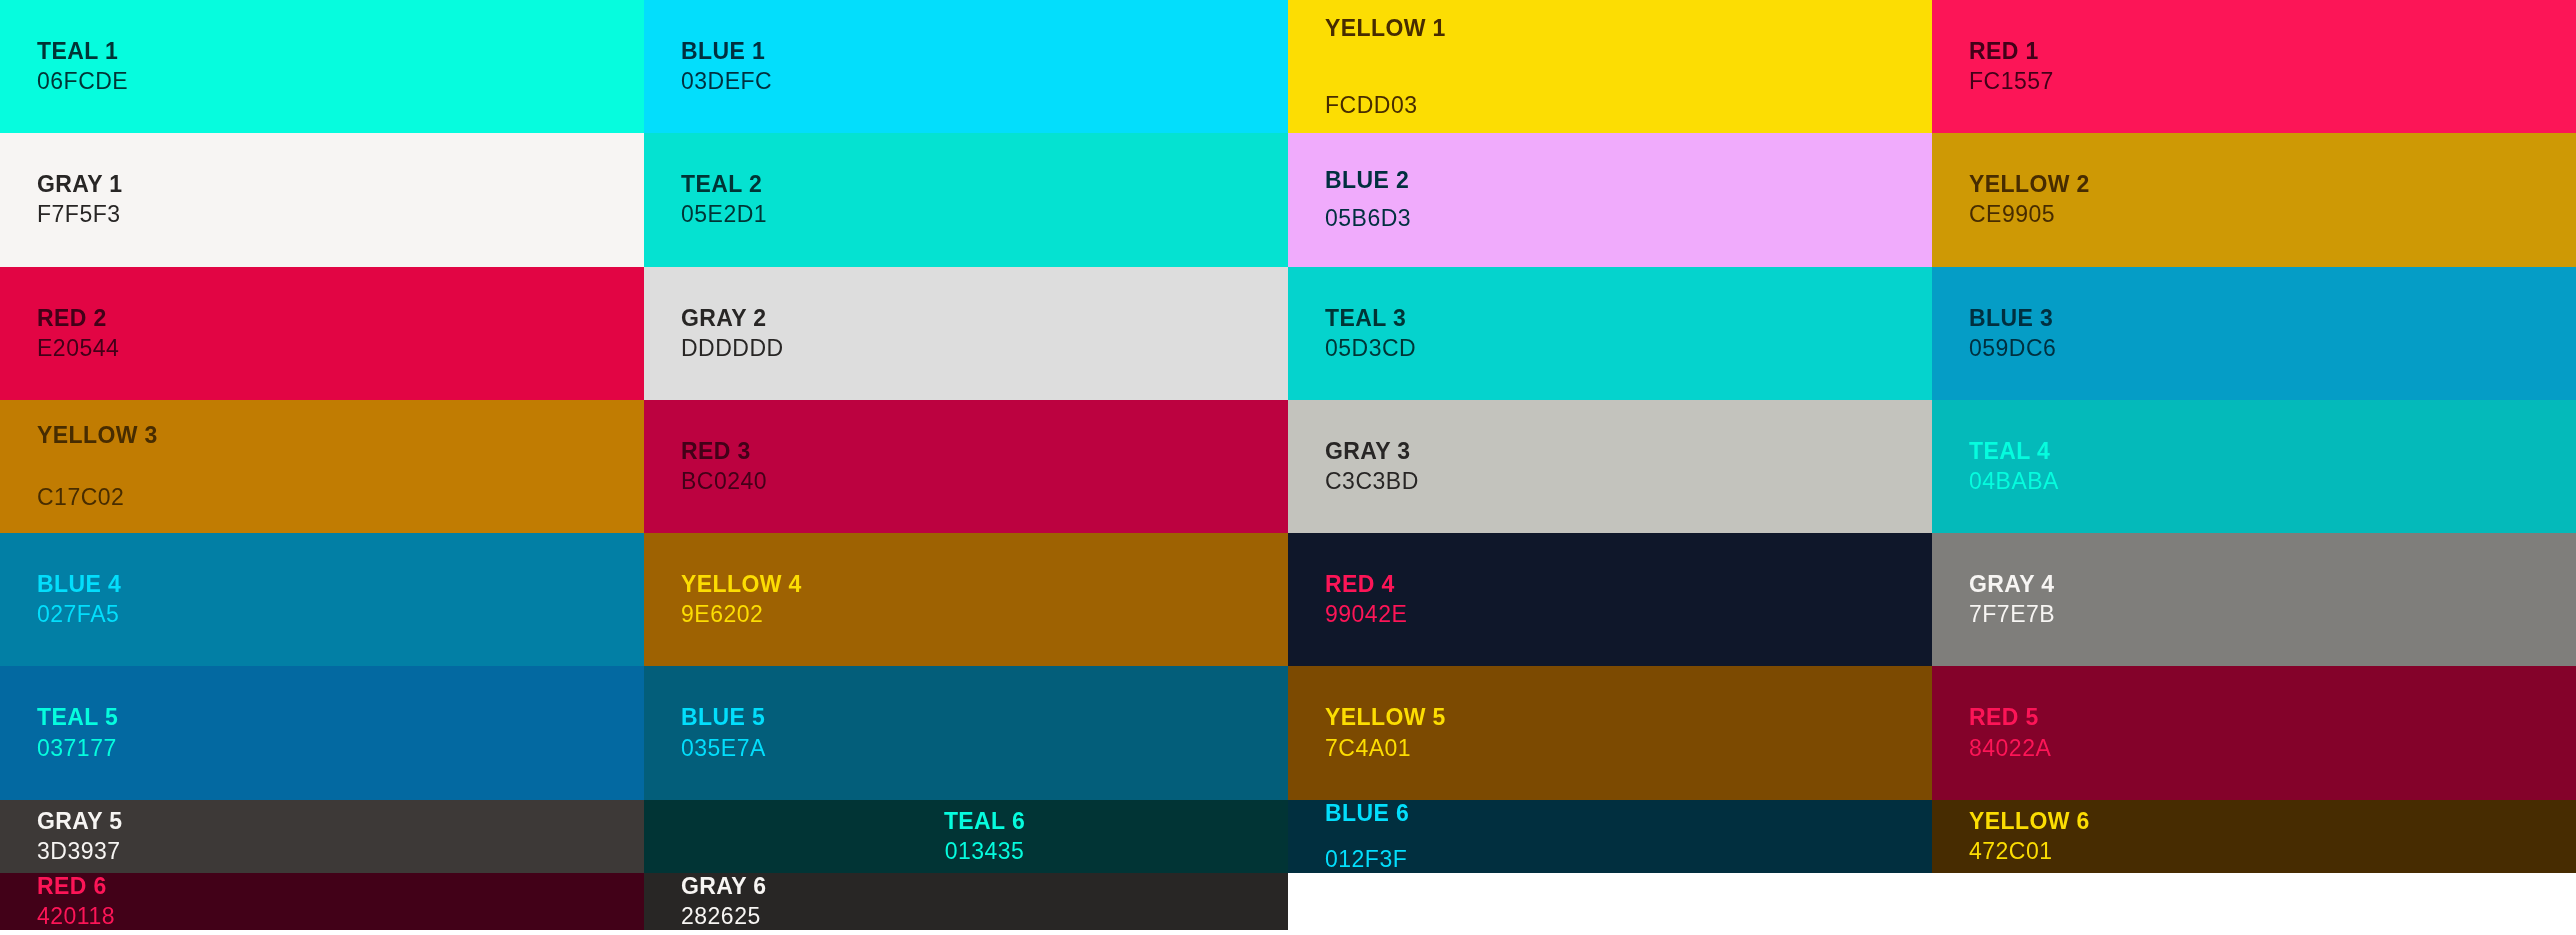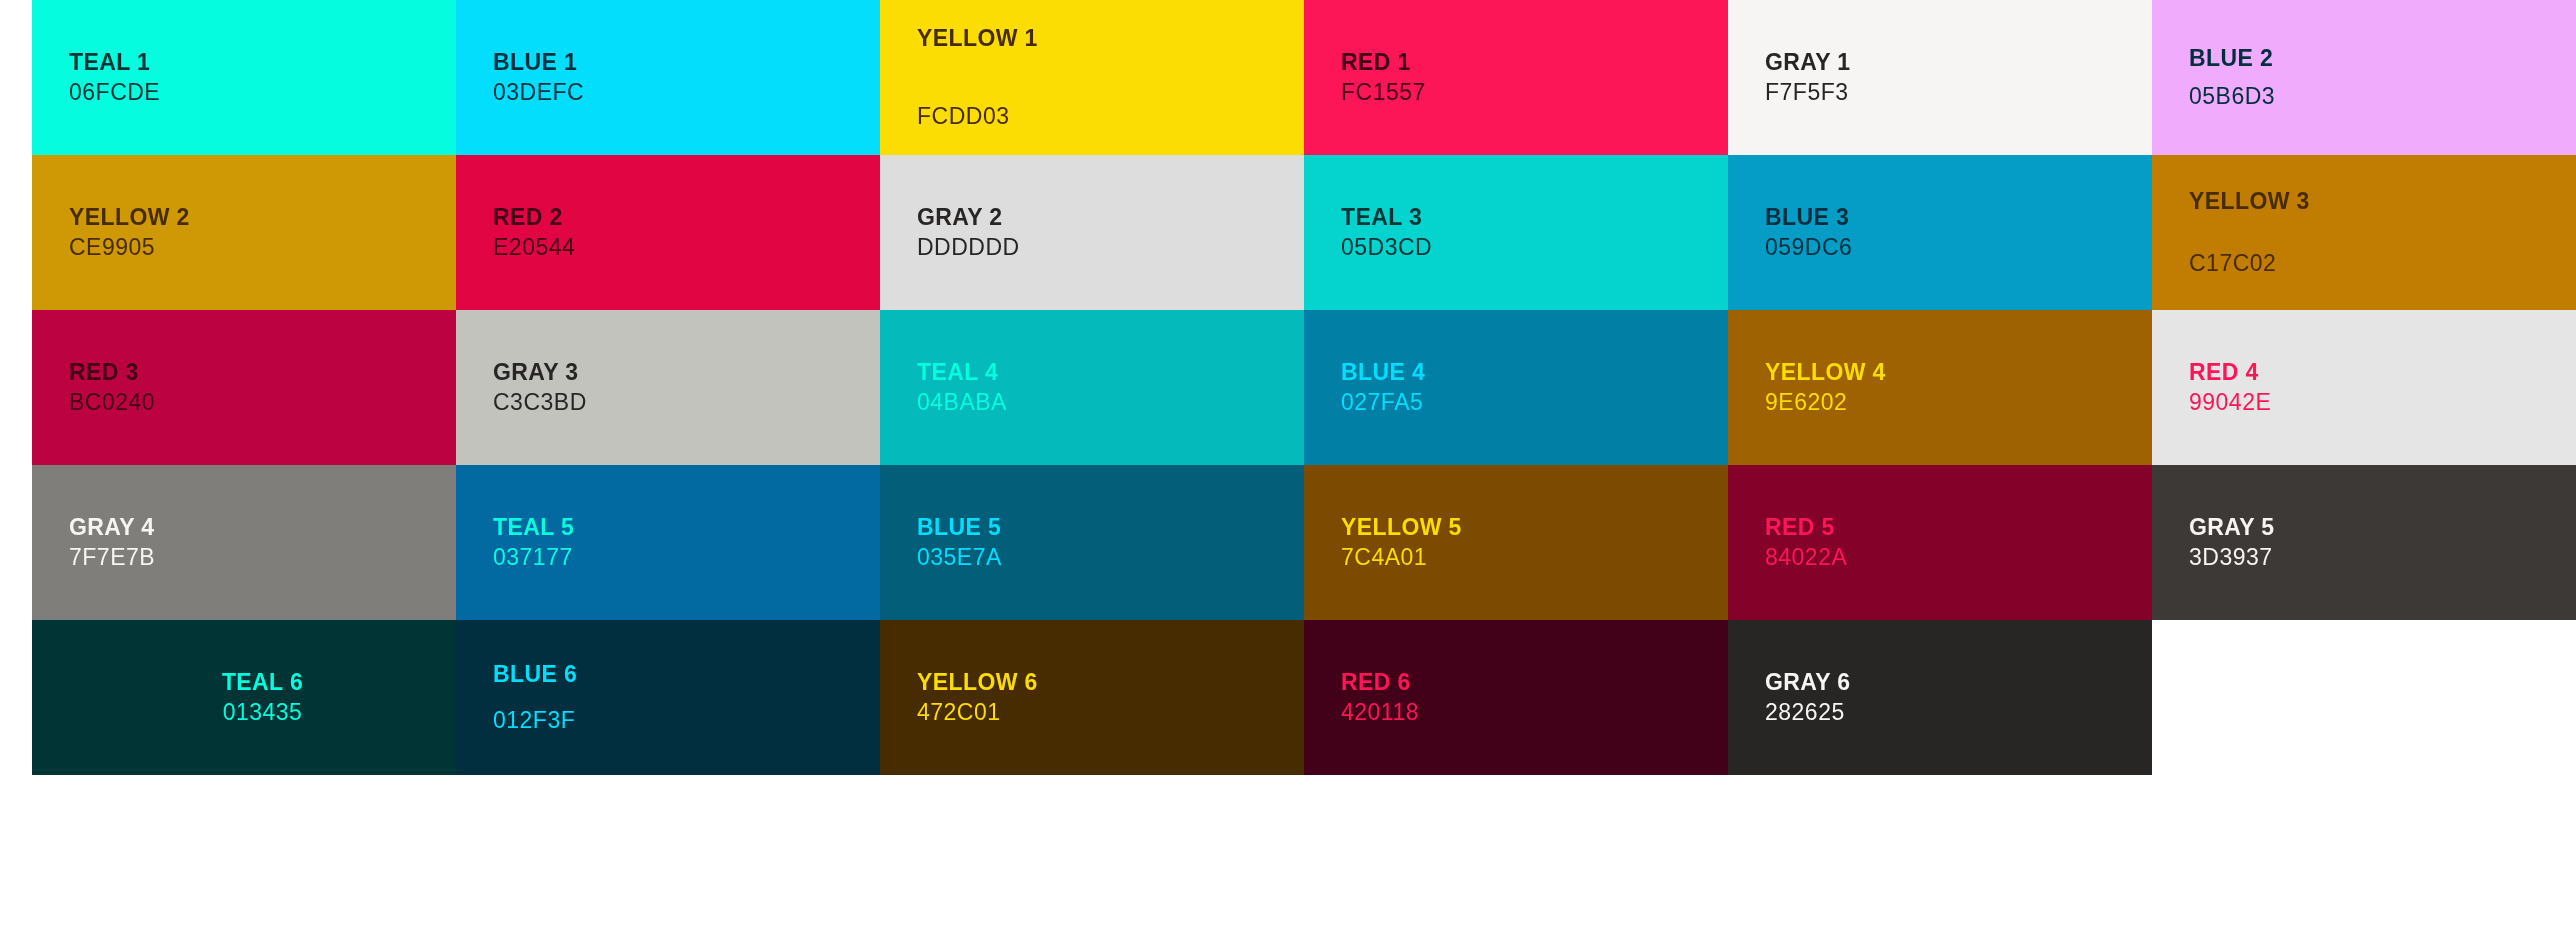--- a/index.html
+++ b/index.html
@@ -6,23 +6,22 @@
   * { margin:0; padding:0; box-sizing:border-box; }
   html, body {
     width:2576px; height:935px;
     background:#ffffff;
     font-family:"Liberation Sans", sans-serif;
     overflow:hidden;
   }
   #palette-grid {
     width:2576px; height:930px;
     display:grid;
-    grid-template-columns:repeat(6, 1fr);
+    grid-template-columns:repeat(4, 1fr);
     grid-template-rows:repeat(6, 1fr);
-    padding-left:32px;
   }
   .swatch {
     position:relative;
     display:flex;
     flex-direction:column;
     justify-content:center;
     padding-left:37px;
     overflow:hidden;
   }
   .swatch-name {
@@ -58,20 +57,24 @@
       <div class="swatch-hex">FCDD03</div>
     </div>
     <div class="swatch" style="background: rgb(252, 21, 87); color: rgb(66, 1, 24);">
       <div class="swatch-name">RED 1</div>
       <div class="swatch-hex">FC1557</div>
     </div>
     <div class="swatch" style="background: rgb(247, 245, 243); color: rgb(40, 38, 37);">
       <div class="swatch-name">GRAY 1</div>
       <div class="swatch-hex">F7F5F3</div>
     </div>
+    <div class="swatch" style="background: rgb(5, 226, 209); color: rgb(1, 52, 53);">
+      <div class="swatch-name">TEAL 2</div>
+      <div class="swatch-hex">05E2D1</div>
+    </div>
     <div class="swatch" style="background: #f0abfc; color: rgb(1, 47, 63); gap: 8px;">
       <div class="swatch-name">BLUE 2</div>
       <div class="swatch-hex">05B6D3</div>
     </div>
     <div class="swatch" style="background: rgb(206, 153, 5); color: rgb(71, 44, 1);">
       <div class="swatch-name">YELLOW 2</div>
       <div class="swatch-hex">CE9905</div>
     </div>
     <div class="swatch" style="background: rgb(226, 5, 68); color: rgb(66, 1, 24);">
       <div class="swatch-name">RED 2</div>
@@ -106,21 +109,21 @@
       <div class="swatch-hex">04BABA</div>
     </div>
     <div class="swatch" style="background: rgb(2, 127, 165); color: rgb(3, 222, 252);">
       <div class="swatch-name">BLUE 4</div>
       <div class="swatch-hex">027FA5</div>
     </div>
     <div class="swatch" style="background: rgb(158, 98, 2); color: rgb(252, 221, 3);">
       <div class="swatch-name">YELLOW 4</div>
       <div class="swatch-hex">9E6202</div>
     </div>
-    <div class="swatch" style="background: #e5e5e5; color: rgb(252, 21, 87);">
+    <div class="swatch" style="background: #0f172a; color: rgb(252, 21, 87);">
       <div class="swatch-name">RED 4</div>
       <div class="swatch-hex">99042E</div>
     </div>
     <div class="swatch" style="background: rgb(127, 126, 123); color: rgb(247, 245, 243);">
       <div class="swatch-name">GRAY 4</div>
       <div class="swatch-hex">7F7E7B</div>
     </div>
     <div class="swatch" style="background: #0369a1; color: rgb(6, 252, 222);">
       <div class="swatch-name">TEAL 5</div>
       <div class="swatch-hex">037177</div>

